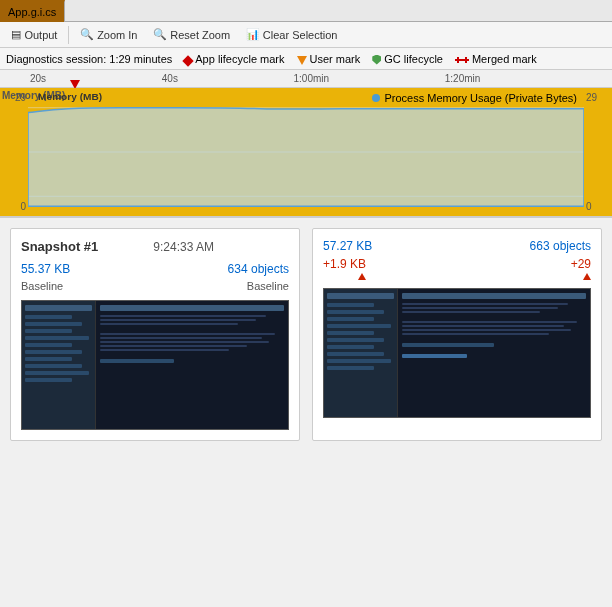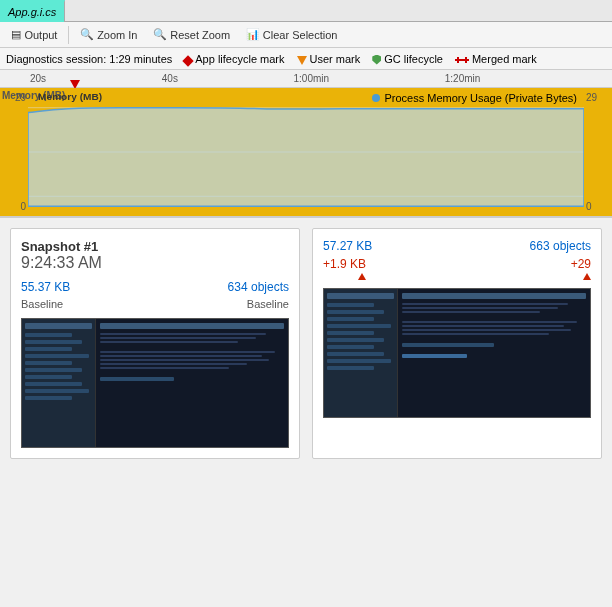--- a/index.html
+++ b/index.html
@@ -37,23 +37,22 @@
       background: #fff;
       border-top: 2px solid #007acc;
     }
     .tab-close {
       margin-left: 4px;
       cursor: pointer;
       color: #666;
       font-size: 10px;
     }
     .tab-inactive {
-      background: #5eead4;
+      background: #a16207;
       border-top: 2px solid transparent;
-      font-style: italic;
     }
 
     
     .toolbar {
       display: flex;
       align-items: center;
       background: #f5f5f5;
       border-bottom: 1px solid #ccc;
       height: 26px;
       padding: 0 4px;
@@ -204,29 +203,30 @@
       border-radius: 2px;
       padding: 10px;
       flex: 1;
       min-width: 0;
     }
     .snapshot-title {
       font-size: 13px;
       color: #333;
       margin-bottom: 8px;
       display: flex;
+      gap: 8px;
       align-items: baseline;
-      flex-direction: column;
     }
     .snapshot-title .number {
       font-weight: bold;
     }
     .snapshot-title .time {
       color: #555;
-      font-size: 16px;
+      font-size: 12px;
+      margin-left: 47px;
     }
     .snapshot-stats {
       display: flex;
       justify-content: space-between;
       margin-bottom: 4px;
     }
     .stat-kb {
       color: #0066cc;
       font-size: 12px;
     }

